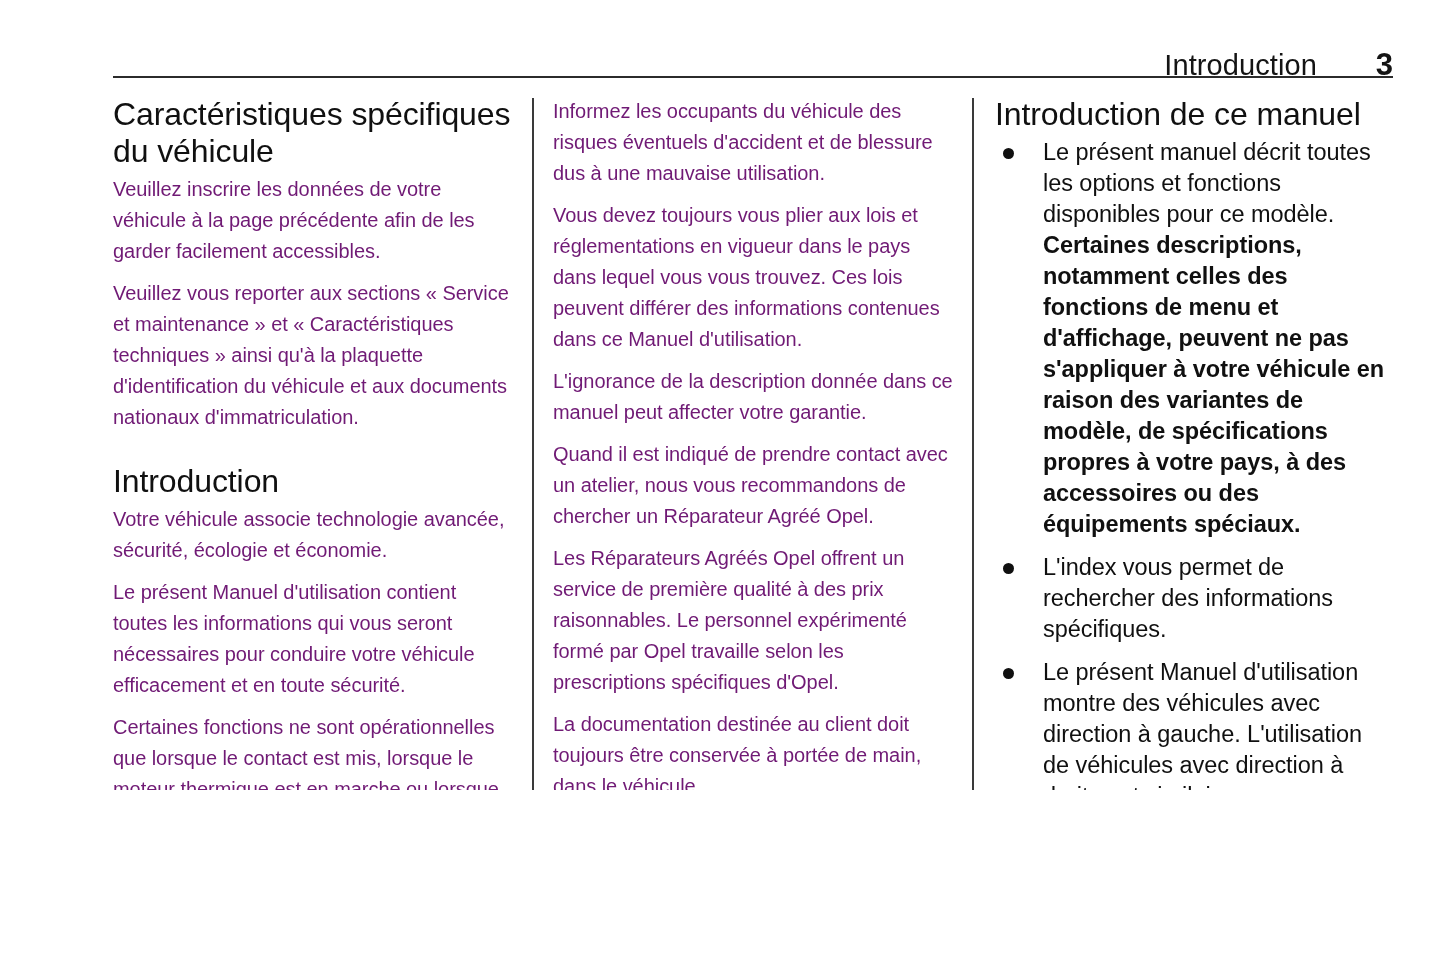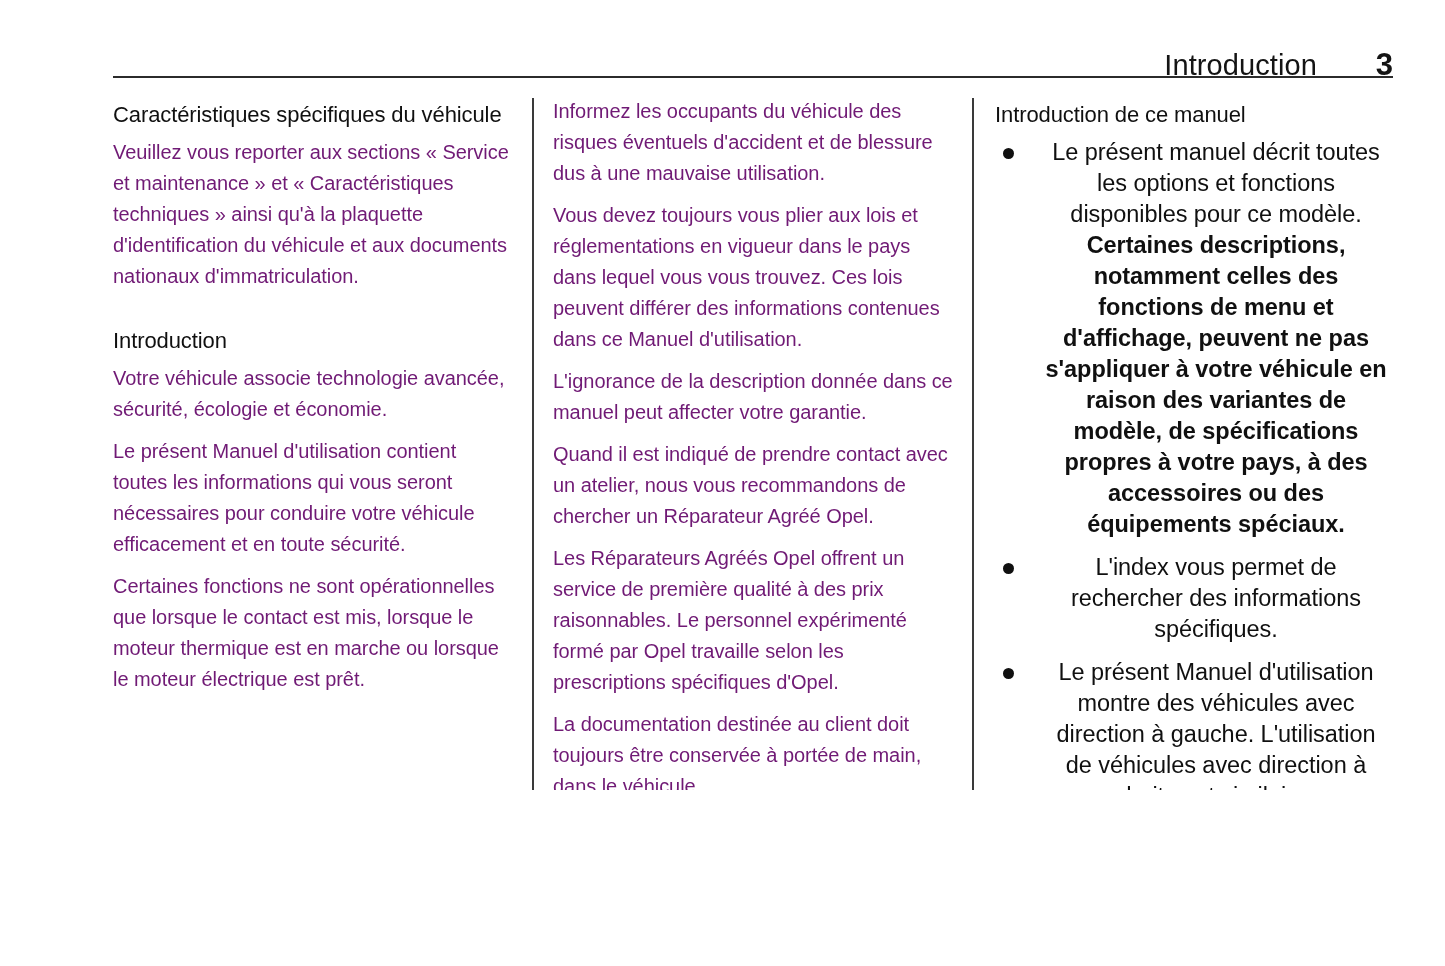--- a/index.html
+++ b/index.html
@@ -82,21 +82,21 @@
     top: 2px;
     width: 0;
     height: 824px;
     border-left: 2.2px solid #3a3a3a;
   }
   .divider-1 { left: 532px; }
   .divider-2 { left: 972px; }
 
   
   h2.section-heading {
-    font-size: 22px;
+    font-size: 32px;
     font-weight: 400;
     line-height: 37px;
     margin: 0 0 4px 0;
     letter-spacing: -0.1px;
     color: #101010;
   }
   h2.section-heading.spaced-top {
     margin-top: 30px;
   }
 
@@ -108,21 +108,20 @@
     letter-spacing: -0.05px;
     color: #701a75;
   }
   p.body-text:last-child { margin-bottom: 0; }
 
   
   ul.bullet-list {
     list-style: none;
     margin: 2px 8px 0 0;
     padding: 0;
-    text-align: center;
   }
   ul.bullet-list > li {
     position: relative;
     padding-left: 48px;
     margin-bottom: 12px;
     font-size: 23.5px;
     line-height: 31px;
     letter-spacing: -0.05px;
     color: #101010;
   }
@@ -153,20 +152,21 @@
   </div>
   <div class="header-rule"></div>
 
   <div class="columns">
 
     <div class="divider divider-1"></div>
     <div class="divider divider-2"></div>
 
     <div class="col col-1">
       <h2 class="section-heading">Caractéristiques spécifiques du véhicule</h2>
+      <p class="body-text">Veuillez inscrire les données de votre véhicule à la page précédente afin de les garder facilement accessibles.</p>
       <p class="body-text">Veuillez vous reporter aux sections « Service et maintenance » et « Caractéristiques techniques » ainsi qu'à la plaquette d'identification du véhicule et aux documents nationaux d'immatriculation.</p>
       <h2 class="section-heading spaced-top">Introduction</h2>
       <p class="body-text">Votre véhicule associe technologie avancée, sécurité, écologie et économie.</p>
       <p class="body-text">Le présent Manuel d'utilisation contient toutes les informations qui vous seront nécessaires pour conduire votre véhicule efficacement et en toute sécurité.</p>
       <p class="body-text">Certaines fonctions ne sont opérationnelles que lorsque le contact est mis, lorsque le moteur thermique est en marche ou lorsque le moteur électrique est prêt.</p>
     </div>
 
     <div class="col col-2">
       <p class="body-text">Informez les occupants du véhicule des risques éventuels d'accident et de blessure dus à une mauvaise utilisation.</p>
       <p class="body-text">Vous devez toujours vous plier aux lois et réglementations en vigueur dans le pays dans lequel vous vous trouvez. Ces lois peuvent différer des informations contenues dans ce Manuel d'utilisation.</p>

